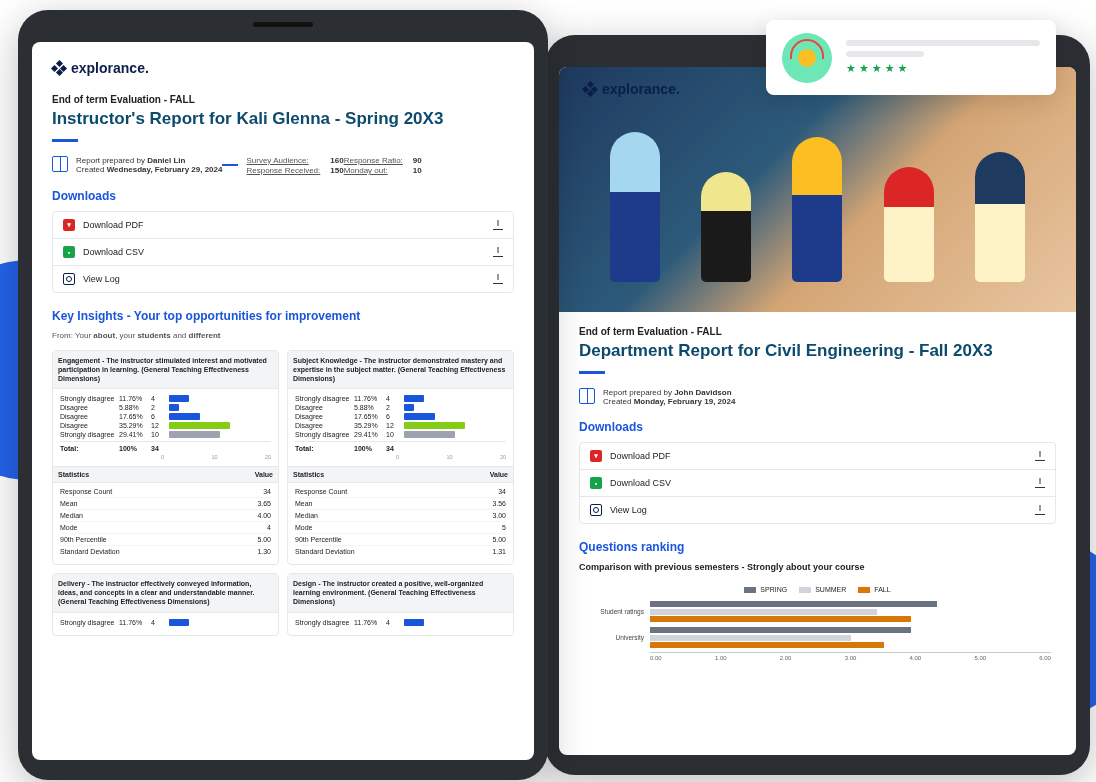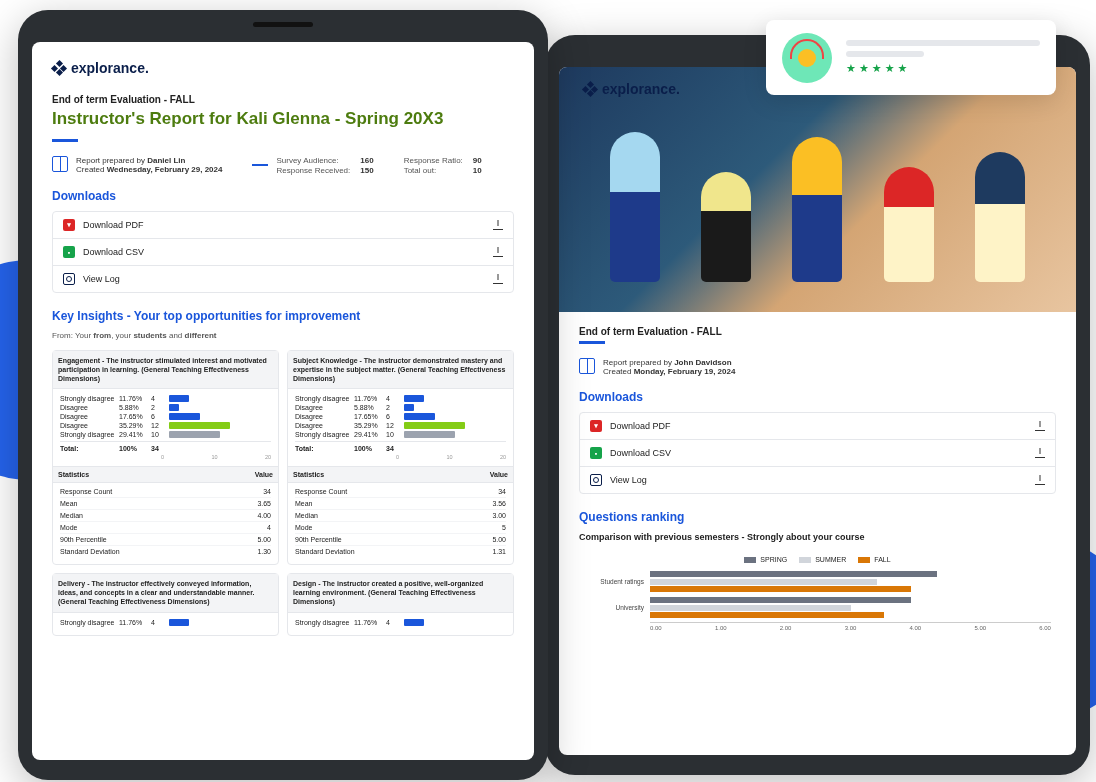--- a/index.html
+++ b/index.html
@@ -55,31 +55,31 @@
     position: relative;
   }
   .logo { display: flex; align-items: center; gap: 5px; font-weight: 700; font-size: 14px; color: #0a1e4a; margin-bottom: 18px; }
   .logo-icon { width: 14px; height: 14px; position: relative; }
   .logo-icon span { position: absolute; width: 5px; height: 5px; background: #0a1e4a; transform: rotate(45deg); }
   .logo-icon .d1 { top: 0; left: 4.5px; }
   .logo-icon .d2 { top: 4.5px; left: 0; }
   .logo-icon .d3 { top: 4.5px; left: 9px; }
   .logo-icon .d4 { top: 9px; left: 4.5px; }
   .subtitle-sm { font-weight: 700; font-size: 10px; margin-bottom: 4px; }
-  .title-blue { color: #4d7c0f; font-weight: 700; font-size: 17px; margin-bottom: 10px; }
+  .title-blue { color: #0c4a6e; font-weight: 700; font-size: 17px; margin-bottom: 10px; }
   .dash { width: 26px; height: 3px; background: #1a56db; margin-bottom: 14px; }
-  .meta-row { display: flex; gap: 30px; font-size: 8px; color: #333; margin-bottom: 14px; align-items: flex-start; }
+  .meta-row { display: flex; font-size: 8px; color: #333; margin-bottom: 14px; align-items: flex-start; }
   .meta-block { display: flex; gap: 8px; }
   .meta-icon { width: 16px; height: 16px; flex-shrink: 0; }
   .icon-book { border: 1.5px solid #1a56db; border-radius: 2px; position: relative; }
   .icon-book::after { content:''; position:absolute; left:50%; top:0; bottom:0; width:1px; background:#1a56db; }
   .icon-pulse { position: relative; }
   .icon-pulse::before { content:''; position:absolute; top:50%; left:0; right:0; height:1.5px; background:#1a56db; }
   .meta-grid { display: grid; grid-template-columns: auto auto; column-gap: 10px; row-gap: 1px; }
-  .meta-grid .lbl { color: #555; }
+  .meta-grid .lbl { color: #555; text-decoration: underline; }
   .meta-grid .val { font-weight: 700; text-align: right; }
   .section-h { color: #1a56db; font-weight: 700; font-size: 12px; margin-bottom: 8px; }
   .dl-list { border: 1px solid #e5e7eb; border-radius: 4px; margin-bottom: 16px; }
   .dl-row { display: flex; align-items: center; justify-content: space-between; padding: 7px 10px; border-bottom: 1px solid #e5e7eb; }
   .dl-row:last-child { border-bottom: none; }
   .dl-left { display: flex; align-items: center; gap: 8px; }
   .dl-icon { width: 12px; height: 12px; border-radius: 2px; display:flex; align-items:center; justify-content:center; font-size:7px; font-weight:700; color:#fff; }
   .dl-pdf { background: #dc2626; }
   .dl-csv { background: #16a34a; }
   .dl-log { background: #fff; border: 1.5px solid #0a1e4a; }
@@ -174,20 +174,21 @@
     <div class="hero-img">
       <div class="people">
         <div class="person p1"></div>
           <div class="person p2"></div>
           <div class="person p3"></div>
           <div class="person p4"></div>
           <div class="person p5"></div>
       </div>
     </div>
     <div class="subtitle-sm">End of term Evaluation - FALL</div>
+    <div class="title-blue">Department Report for Civil Engineering - Fall 20X3</div>
     <div class="dash"></div>
     <div class="meta-row">
       <div class="meta-block">
         <div class="meta-icon icon-book"></div>
         <div>
           <div><span>Report prepared by</span> <b>John Davidson</b></div>
           <div><span>Created</span> <b>Monday, February 19, 2024</b></div>
         </div>
       </div>
     </div>
@@ -315,21 +316,21 @@
           <span class="lbl">Survey Audience:</span>
             <span class="val">160</span>
           <span class="lbl">Response Received:</span>
             <span class="val">150</span>
         </div>
       </div>
       <div class="meta-block">
         <div class="meta-grid">
           <span class="lbl">Response Ratio:</span>
             <span class="val">90</span>
-          <span class="lbl">Total out:</span>
+          <span class="lbl">Monday out:</span>
             <span class="val">10</span>
         </div>
       </div>
     </div>
     <div class="section-h">Downloads</div>
     <div class="dl-list" id="t1-dl">
         <div class="dl-row">
           <div class="dl-left">
             <div class="dl-icon dl-pdf">▾</div>
             <span>Download PDF</span>
@@ -345,21 +346,21 @@
         </div>
         <div class="dl-row">
           <div class="dl-left">
             <div class="dl-icon dl-log"></div>
             <span>View Log</span>
           </div>
           <div class="dl-download-icon"></div>
         </div>
       </div>
     <div class="section-h">Key Insights - Your top opportunities for improvement</div>
-    <div class="caption" id="persp-caption">From: Your <b>from</b>, your <b>students</b> and <b>different</b></div>
+    <div class="caption" id="persp-caption">From: Your <b>about</b>, your <b>students</b> and <b>different</b></div>
     <div class="cards" id="cards">
         <div class="card">
           <div class="card-title">Engagement - The instructor stimulated interest and motivated participation in learning. (General Teaching Effectiveness Dimensions)</div>
           <div class="dist-row">
             <span>Strongly disagree</span>
             <span>11.76%</span>
             <span>4</span>
             <div class="bar-cell">
               <div class="bar bar-blue" style="width:20%"></div>
             </div>

